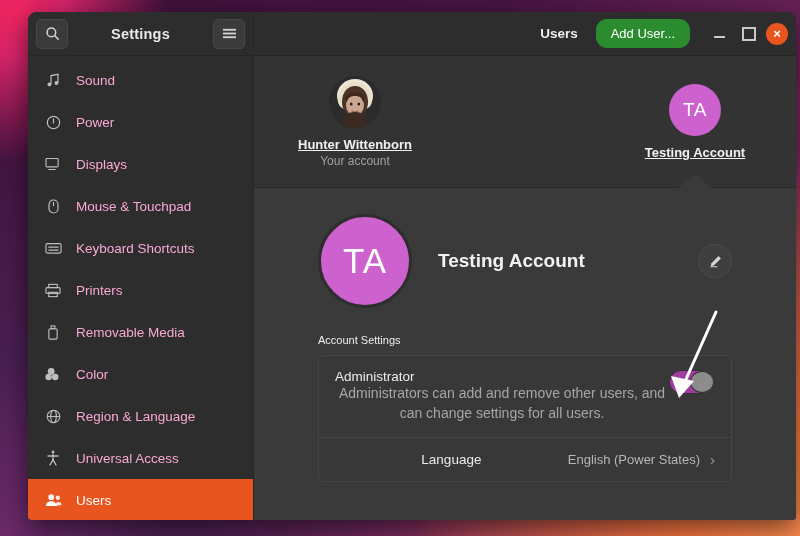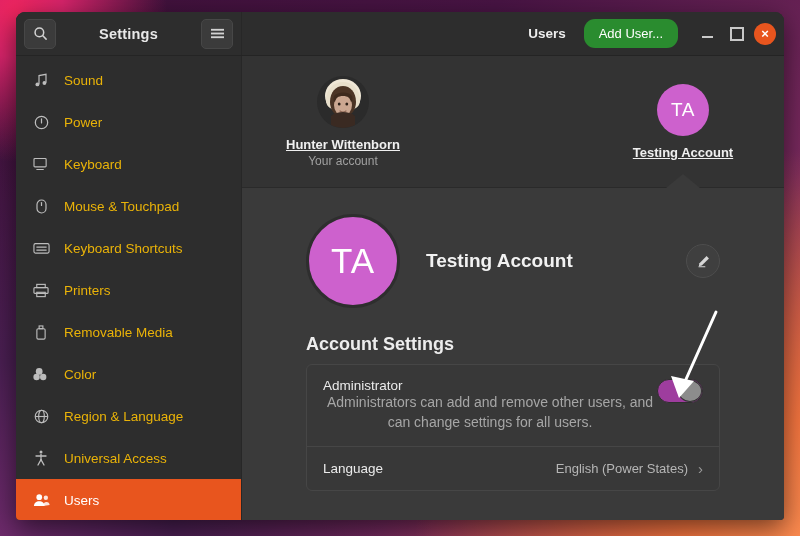--- a/index.html
+++ b/index.html
@@ -12,21 +12,21 @@
       radial-gradient(circle at 2% 2%, #f0255f 0%, #d6246a 5%, rgba(160,30,90,0) 16%),
       radial-gradient(circle at 100% 100%, #fb8a4f 0%, #f3743f 12%, rgba(200,80,60,0) 40%),
       radial-gradient(circle at 0% 100%, #6d2a6b 0%, #4a1f52 18%, rgba(60,25,60,0) 45%),
       linear-gradient(140deg, #3d1038 0%, #481444 35%, #7a2a5e 70%, #c8553f 100%);
     position: relative;
   }
 
   
   #window {
     position: absolute;
-    left: 16px; top: 12px;
+    left: 28px; top: 12px;
     width: 768px; height: 508px;
     background: #353535;
     border-radius: 9px 9px 4px 4px;
     overflow: hidden;
     box-shadow: 0 8px 26px rgba(0,0,0,0.55);
     display: flex;
     flex-direction: column;
   }
 
   
@@ -109,21 +109,21 @@
     border-right: 1px solid #272727;
     overflow: hidden;
     padding-top: 3px;
   }
   .side-item {
     display: flex; align-items: center;
     height: 42px;
     padding-left: 16px;
     gap: 14px;
     cursor: pointer;
-    color: #eab308;
+    color: #f9a8d4;
     font-size: 13.5px;
   }
   .side-item .si-ico {
     width: 18px; height: 18px;
     display: flex; align-items: center; justify-content: center;
     color: #bdbdbd;
     flex: 0 0 18px;
   }
   .side-item.active {
     background: #e8551e;
@@ -194,34 +194,34 @@
   .edit-btn {
     margin-left: auto;
     width: 34px; height: 34px; border-radius: 50%;
     background: #3f3f3f; border: 1px solid #4d4d4d;
     display: flex; align-items: center; justify-content: center;
     cursor: pointer;
   }
 
   .section-title {
     margin-top: 26px; margin-bottom: 9px;
-    color: #ededed; font-size: 18px; font-weight: bold;
+    color: #ededed; font-size: 11px; font-weight: normal;
   }
   .card {
     background: #383838;
     border: 1px solid #464646;
     border-radius: 6px;
     overflow: hidden;
   }
   .row {
     display: flex; align-items: flex-start;
     padding: 13px 16px 14px 16px;
     cursor: pointer;
   }
-  .row + .row { border-top: 1px solid #464646; }
+  .row + .row { border-top: 1px solid #464646; text-align: center; }
   .row-main { flex: 1; min-width: 0; }
   .row-title { color: #ebebeb; font-size: 13.5px; }
   .row-desc { color: #a6a6a6; font-size: 14px; line-height: 1.4; margin-top: 0; text-align: center; }
   .row.lang { align-items: center; padding: 14px 16px; }
   .row-value { color: #b6b6b6; font-size: 13px; margin-right: 10px; }
   .chev { color: #9a9a9a; font-size: 15px; line-height: 1; }
 
   .toggle {
     width: 46px; height: 24px;
     border-radius: 12px;
@@ -302,21 +302,21 @@
         <span>Power</span>
       </div>
 
       <div class="side-item">
         <span class="si-ico">
           <svg width="16" height="14" viewBox="0 0 17 15" fill="none" stroke="currentColor" stroke-width="1.2">
             <rect x="1" y="1.6" width="13" height="9" rx="1"></rect>
               <line x1="4" y1="13.4" x2="11" y2="13.4" stroke-linecap="round"></line>
           </svg>
         </span>
-        <span>Keyboard</span>
+        <span>Displays</span>
       </div>
 
       <div class="side-item">
         <span class="si-ico">
           <svg width="11" height="15" viewBox="0 0 11 15" fill="none" stroke="currentColor" stroke-width="1.2">
             <rect x="1" y="1" width="9" height="13" rx="4.5"></rect>
               <line x1="5.5" y1="3.6" x2="5.5" y2="6.4" stroke-linecap="round"></line>
           </svg>
         </span>
         <span>Mouse &amp; Touchpad</span>

